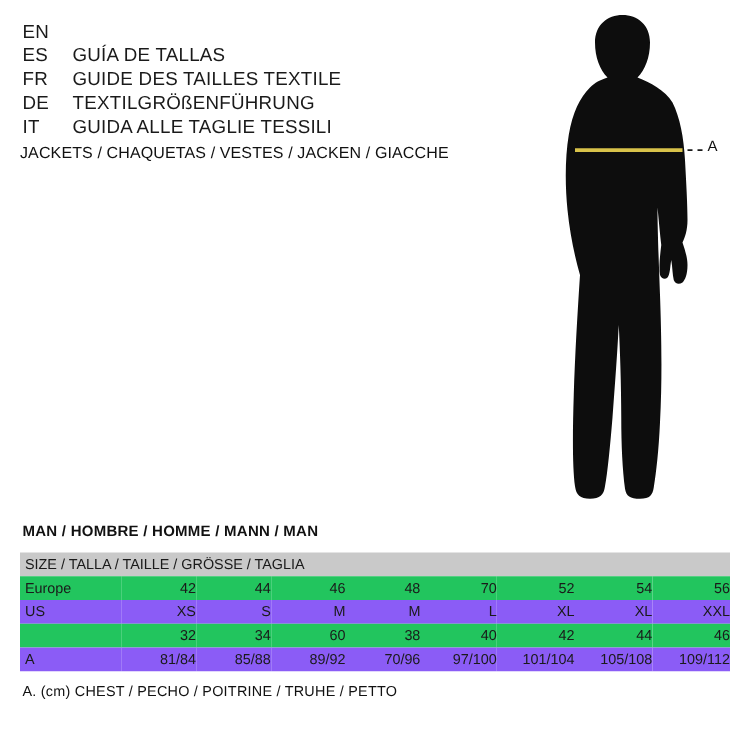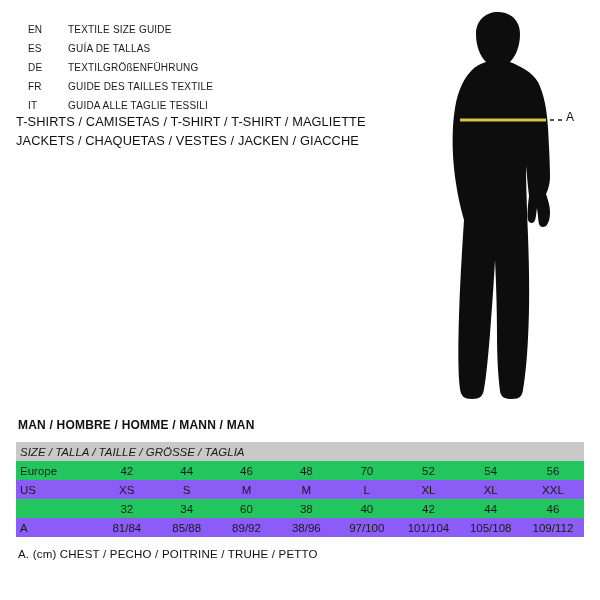--- a/index.html
+++ b/index.html
@@ -23,25 +23,24 @@
 
   
   .lang-block {
     position: absolute;
     left: 18px;
     top: 16px;
     width: 350px;
   }
   .lang-row {
     display: flex;
-    align-items: flex-end;
+    align-items: center;
     height: 19px;
-    font-size: 10px;
+    font-size: 15px;
     letter-spacing: 0.2px;
-    margin-left: 10px;
   }
   .lang-code {
     width: 40px;
     flex: 0 0 40px;
     color: #1a1a1a;
   }
   .lang-text {
     color: #1a1a1a;
   }
 
@@ -99,31 +98,30 @@
   }
   table.size-table td {
     padding: 0;
     height: 19px;
     vertical-align: middle;
     color: #1a1a1a;
   }
   .row-head td {
     background: #c9c9c9;
     font-size: 11.5px;
-    font-style: italic;
   }
   .row-alt-a td { background: #22c55e; margin-left: 38px; }
   .row-alt-b td { background: #8b5cf6; }
   .col-label {
     width: 86px;
     padding-left: 4px !important;
   }
   .cell {
     width: 67px;
-    text-align: center;
+    text-align: right;
   }
   .head-label {
     padding-left: 4px !important;
   }
 
   .footnote {
     position: absolute;
     left: 18px;
     top: 548px;
     font-size: 11.5px;
@@ -132,42 +130,40 @@
   }
 </style>
 </head>
 <body>
 
 <div class="page">
 
   <div class="lang-block">
     <div class="lang-row">
       <span class="lang-code">EN</span>
-      <span class="lang-text">TEXTILE SIZE GUIDE</span>
     </div>
     <div class="lang-row">
       <span class="lang-code">ES</span>
       <span class="lang-text">GUÍA DE TALLAS</span>
     </div>
     <div class="lang-row">
+      <span class="lang-code">FR</span>
+      <span class="lang-text">GUIDE DES TAILLES TEXTILE</span>
+    </div>
+    <div class="lang-row">
       <span class="lang-code">DE</span>
       <span class="lang-text">TEXTILGRÖßENFÜHRUNG</span>
     </div>
     <div class="lang-row">
-      <span class="lang-code">FR</span>
-      <span class="lang-text">GUIDE DES TAILLES TEXTILE</span>
-    </div>
-    <div class="lang-row">
       <span class="lang-code">IT</span>
       <span class="lang-text">GUIDA ALLE TAGLIE TESSILI</span>
     </div>
   </div>
 
   <div class="cat-block">
-    <div class="cat-line">T-SHIRTS / CAMISETAS / T-SHIRT / T-SHIRT / MAGLIETTE</div>
     <div class="cat-line">JACKETS / CHAQUETAS / VESTES / JACKEN / GIACCHE</div>
   </div>
 
   <div class="figure-wrap">
     <svg width="200" height="400" viewBox="0 0 200 400">
       <path fill="#0d0d0d" d="
         M 78 26
         C 78 12, 88 4, 100 4
         C 112 4, 122 12, 122 26
         C 122 38, 118 48, 112 54
@@ -253,21 +249,21 @@
         <td class="cell">42</td>
         <td class="cell">44</td>
         <td class="cell">46</td>
       </tr>
 
       <tr class="row-alt-b">
         <td class="col-label">A</td>
         <td class="cell">81/84</td>
         <td class="cell">85/88</td>
         <td class="cell">89/92</td>
-        <td class="cell">38/96</td>
+        <td class="cell">70/96</td>
         <td class="cell">97/100</td>
         <td class="cell">101/104</td>
         <td class="cell">105/108</td>
         <td class="cell">109/112</td>
       </tr>
     </tbody>
   </table>
 
   <div class="footnote">A. (cm) CHEST / PECHO / POITRINE / TRUHE / PETTO</div>
 

